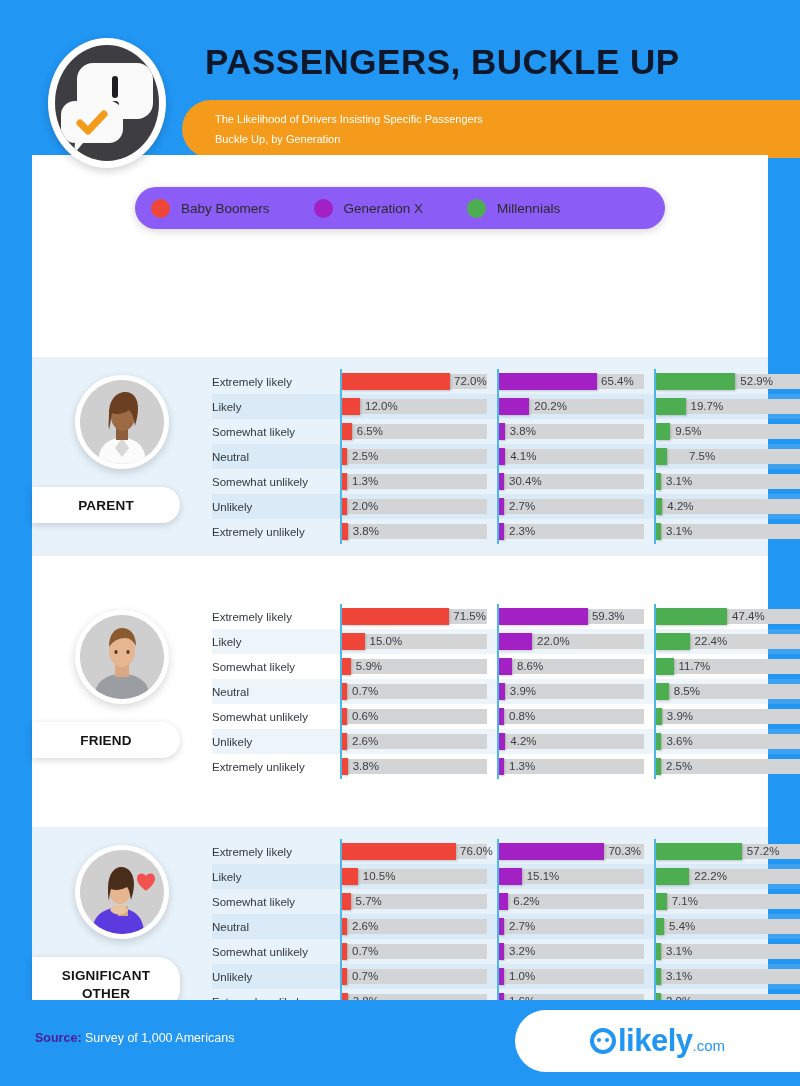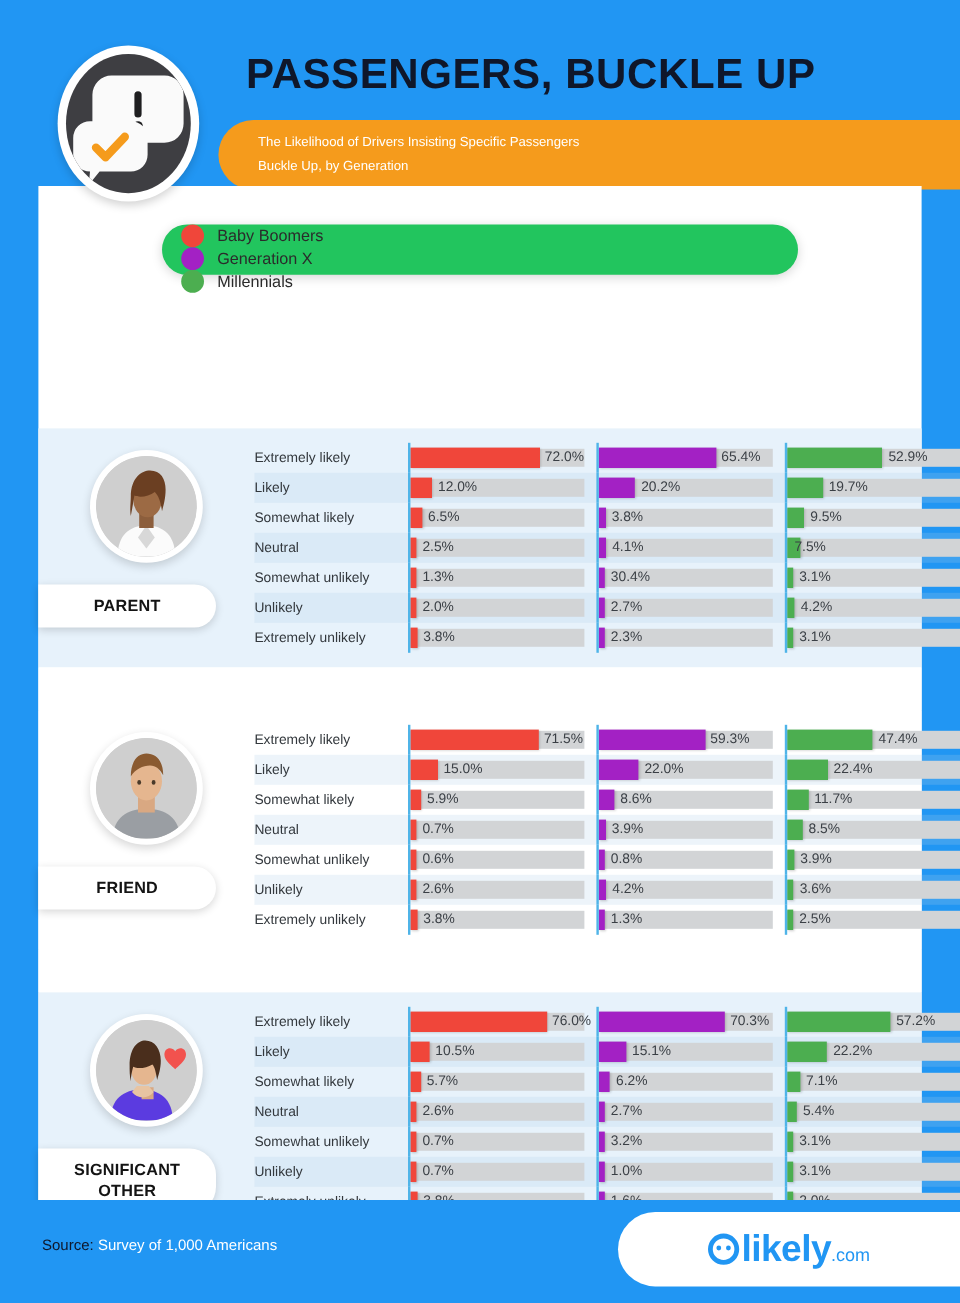--- a/index.html
+++ b/index.html
@@ -77,27 +77,26 @@
     width: 736px;
     background: #ffffff;
     padding-bottom: 14px;
   }
 
   
   .legend {
     margin: 32px auto 0 auto;
     width: 530px;
     height: 42px;
-    background: #22c55e;
+    background: #8b5cf6;
     border-radius: 21px;
     box-shadow: 0 2px 9px rgba(0,0,0,0.17);
     display: flex;
-    align-items: flex-start;
+    align-items: center;
     padding-left: 16px;
-    flex-direction: column;
   }
   .legend-item {
     display: flex;
     align-items: center;
     margin-right: 44px;
   }
   .legend-dot {
     width: 19px; height: 19px;
     border-radius: 50%;
     margin-right: 11px;
@@ -241,21 +240,21 @@
     height: 86px;
     background: #2196F3;
   }
   .source {
     position: absolute;
     left: 35px;
     top: 31px;
     font-size: 12.5px;
     color: #ffffff;
   }
-  .source b { color: #0f172a; font-weight: normal; }
+  .source b { color: #4c1d95; font-weight: bold; }
   .logo-pill {
     position: absolute;
     right: 0;
     top: 10px;
     width: 285px;
     height: 62px;
     background: #ffffff;
     border-top-left-radius: 31px;
     border-bottom-left-radius: 31px;
     display: flex;
@@ -427,21 +426,21 @@
         <div class="grp">
           <div class="track"></div>
           <div class="bar" style="width:6.1499999999999995px;background:#A321C4"></div>
           <div class="tick"></div>
           <div class="val" style="left:13.149999999999999px">4.1%</div>
         </div>
         <div class="grp">
           <div class="track"></div>
           <div class="bar" style="width:11.25px;background:#4CAE50"></div>
           <div class="tick"></div>
-          <div class="val" style="left:8px">7.5%</div>
+          <div class="val" style="left:35px">7.5%</div>
         </div>
       </div>
           <div class="row ">
         <div class="row-label">Somewhat unlikely</div>
 
         <div class="grp">
           <div class="track"></div>
           <div class="bar" style="width:5px;background:#F0463A"></div>
           <div class="tick"></div>
           <div class="val" style="left:12px">1.3%</div>

